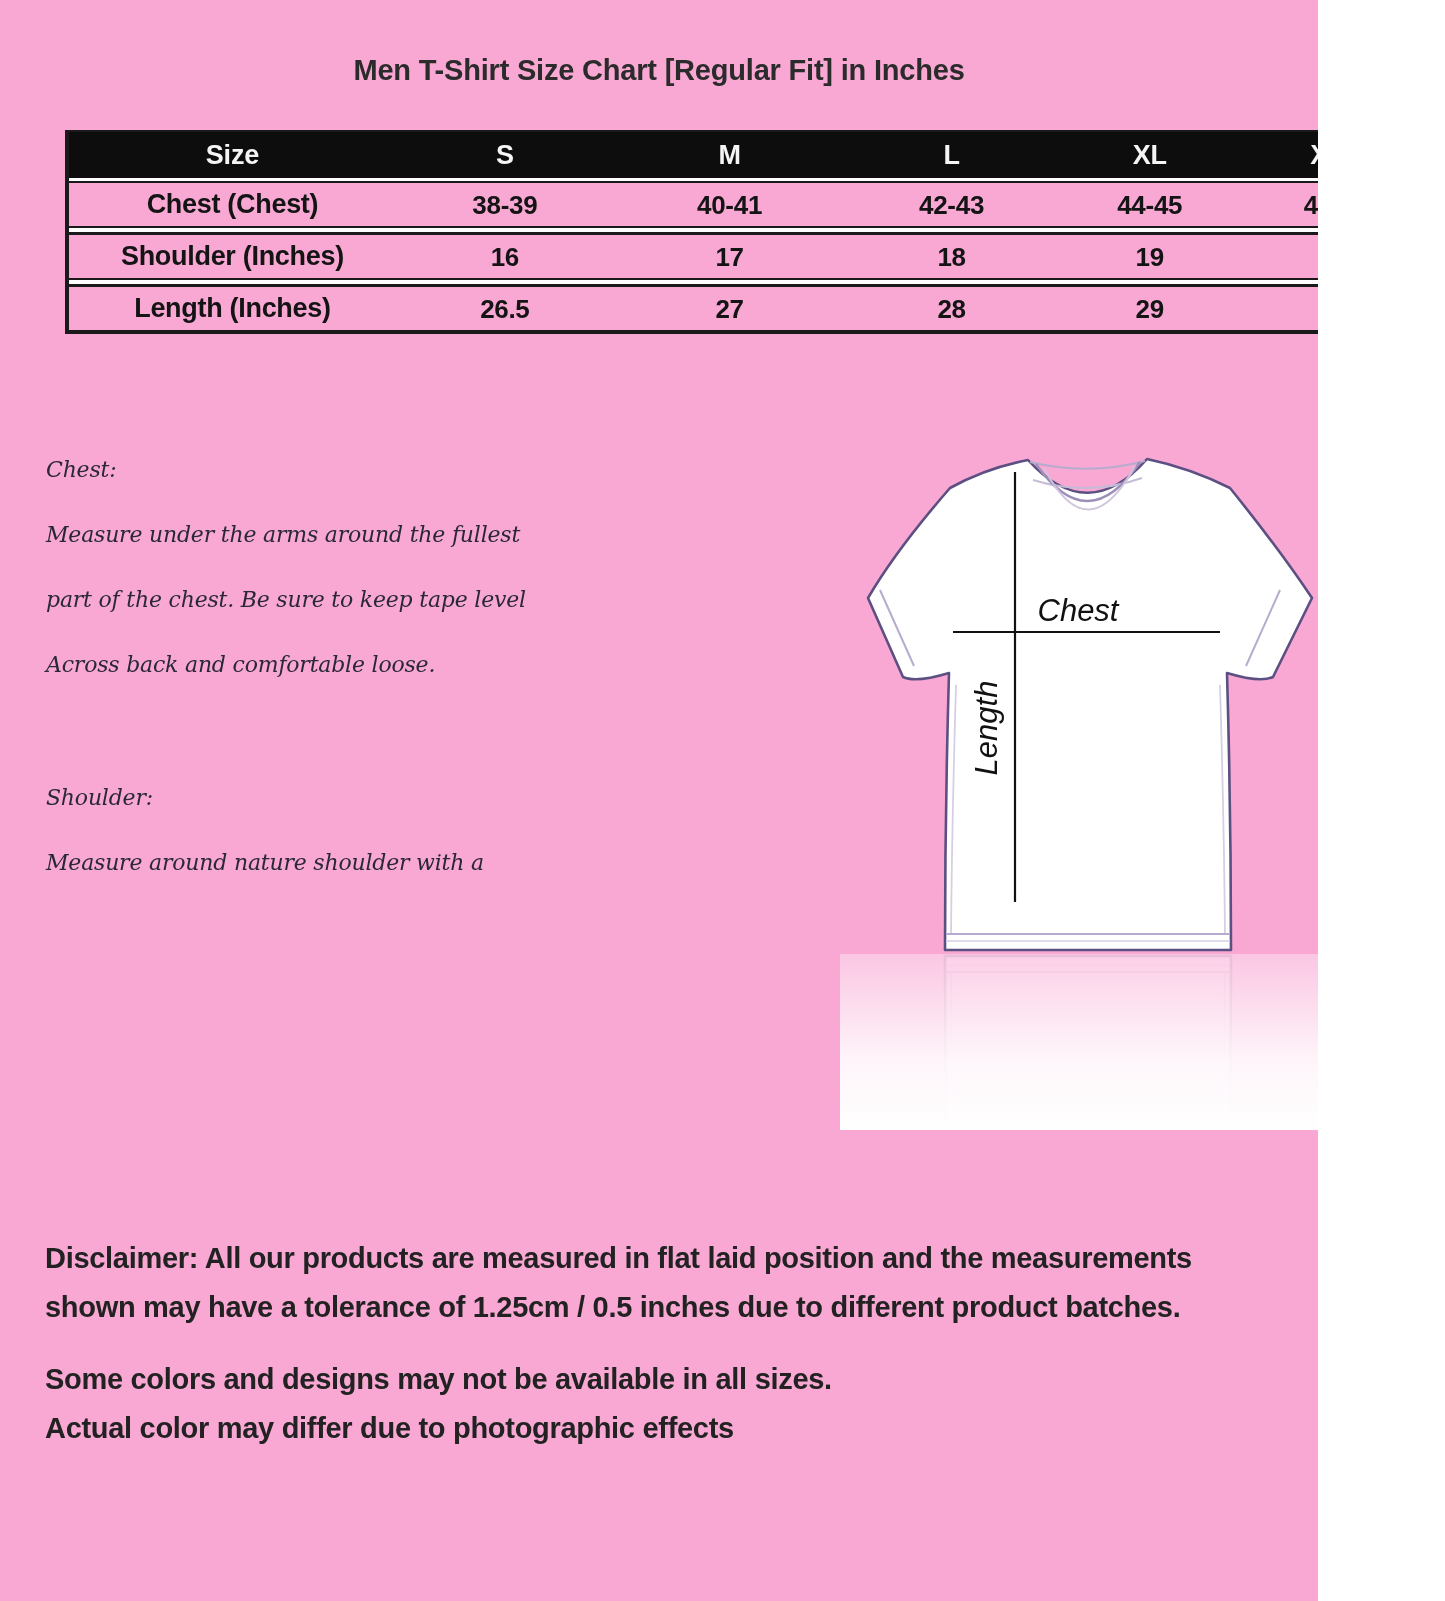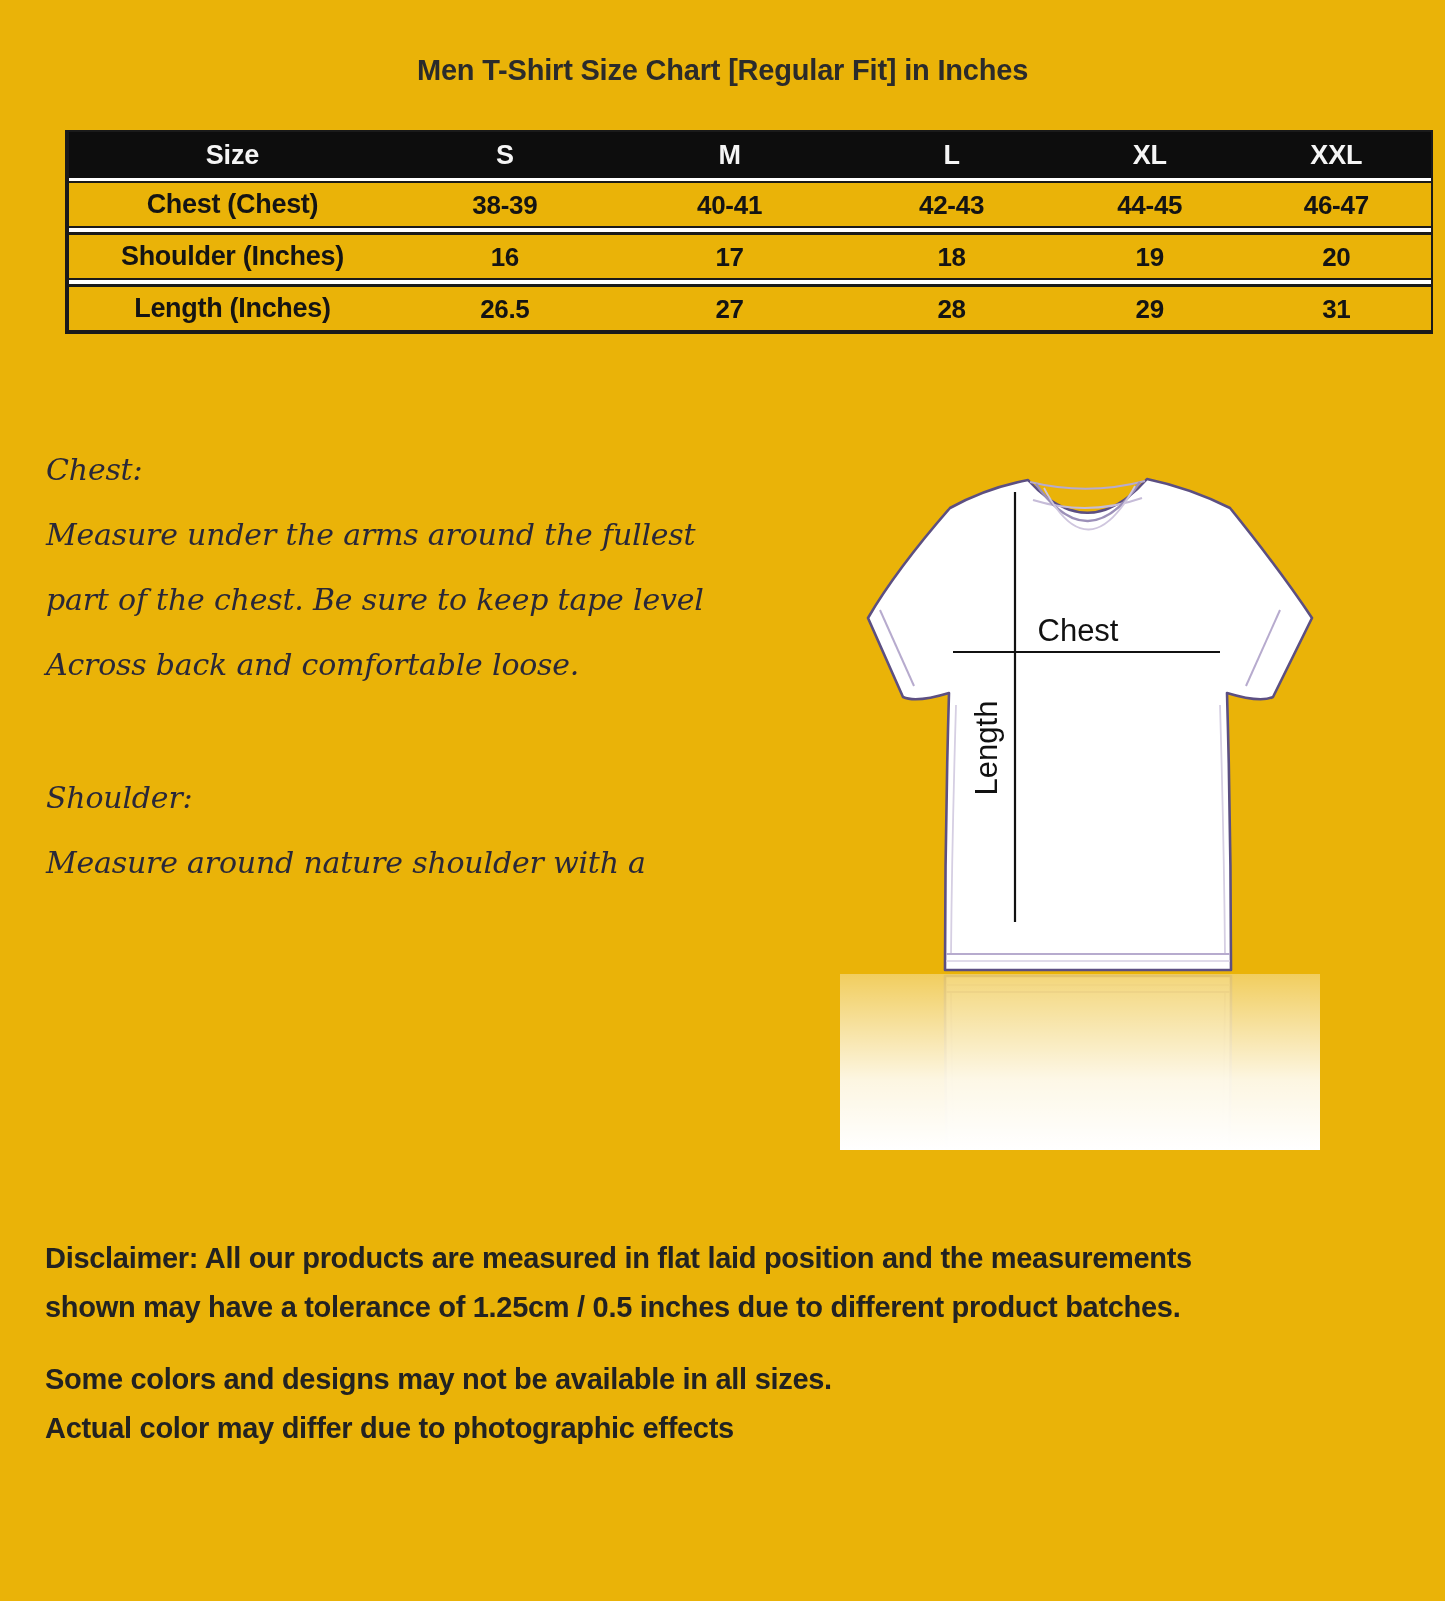--- a/index.html
+++ b/index.html
@@ -1,19 +1,19 @@
 <!DOCTYPE html>
 <html><head>
 <meta charset="utf-8">
 <style>
   html,body{margin:0;padding:0;background:#ffffff;}
   .page{
     position:relative;
-    width:1445px;height:1601px;
-    background:#eab308;
+    width:1318px;height:1601px;
+    background:#f9a8d4;
     font-family:"Liberation Sans",sans-serif;
     overflow:hidden;
   }
   
   .title{
     position:absolute;top:54px;left:0;width:100%;
     text-align:center;
     font-size:29px;font-weight:700;letter-spacing:-0.2px;
     color:#2b2b2b;
   }
@@ -44,27 +44,27 @@
   .div-double{
     height:4px;background:#fff;
     border-top:2px solid #1a1a1a;
     border-bottom:3px solid #1a1a1a;
   }
   
   .instr{
     position:absolute;left:46px;width:700px;
     font-family:"DejaVu Serif",serif;
     font-style:italic;font-weight:500;
-    font-size:30px;line-height:65px;
+    font-size:22px;line-height:65px;
     color:#2a2838;letter-spacing:-0.2px;
   }
   .instr-chest{top:437px;}
   .instr-shoulder{top:765px;}
   
-  .diagram{position:absolute;left:840px;top:450px;width:480px;height:700px;}
+  .diagram{position:absolute;left:840px;top:430px;width:480px;height:700px;font-style:italic;}
   
   .notes{
     position:absolute;left:45px;top:1192px;width:1380px;
     font-size:29px;font-weight:700;letter-spacing:-0.3px;
     line-height:49px;color:#222222;
   }
   .notes .para{margin:0;}
   .notes .para.gap1{margin-top:42px;}
   .notes .para.gap2{margin-top:23px;}
 </style>

